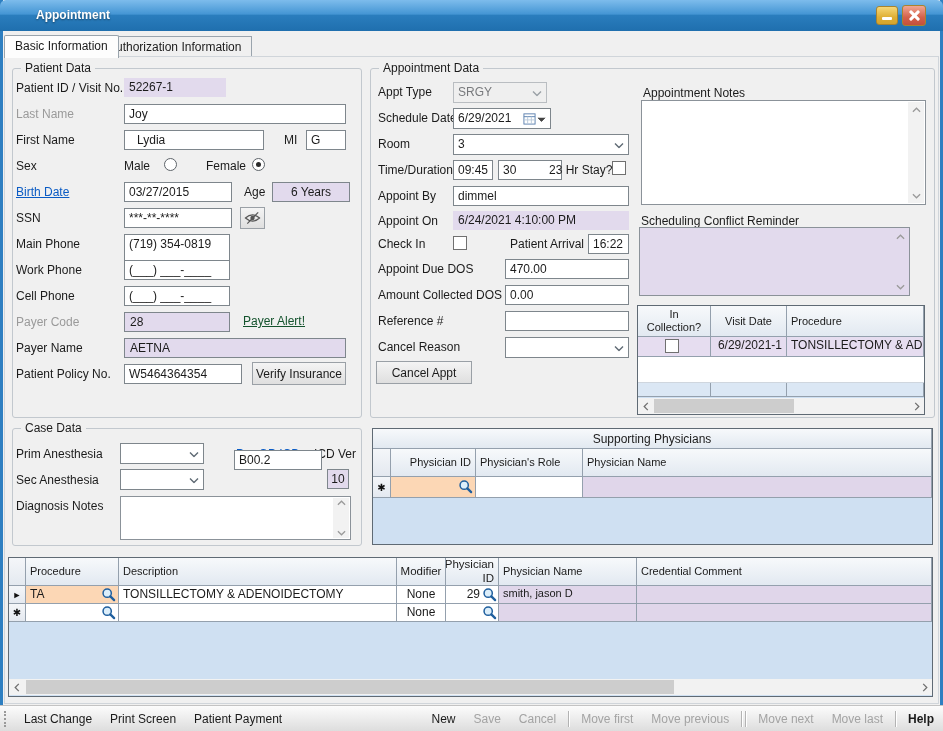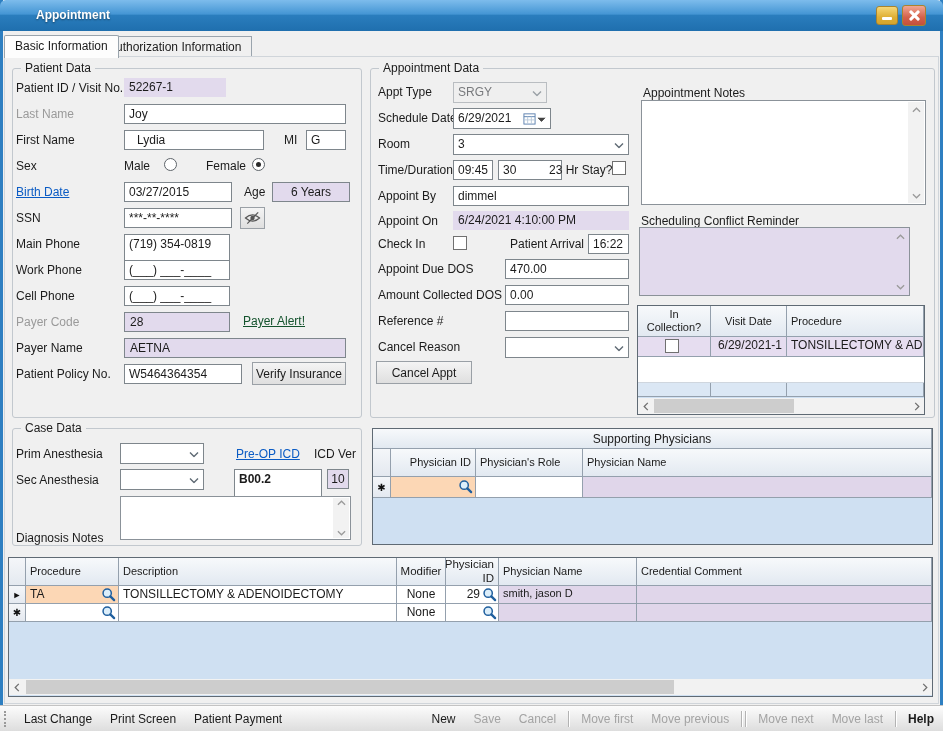--- a/index.html
+++ b/index.html
@@ -304,24 +304,24 @@
   </div>
   <div class="lbl link" style="left:236px;top:447px;">Pre-OP ICD</div>
   <div class="lbl" style="left:314px;top:447px;">ICD Ver</div>
 
   <div class="lbl" style="left:16px;top:473px;">Sec Anesthesia</div>
   <div class="combo" style="left:120px;top:469px;width:84px;height:21px;">
     <svg class="chev" width="10" height="6" viewBox="0 0 10 6">
         <path d="M1 1 L5 5 L9 1" fill="none" stroke="#5f6a74" stroke-width="1.4"></path>
       </svg>
   </div>
-  <div class="tb" style="left:234px;top:469px;width:88px;height:36px;font-weight:bold;">B00.2</div>
+  <div class="tb" style="left:234px;top:450px;width:88px;height:20px;">B00.2</div>
   <div class="ro-box" style="left:327px;top:469px;width:22px;height:20px;text-align:center;padding:2px 0;">10</div>
 
-  <div class="lbl" style="left:16px;top:499px;margin-top:32px;">Diagnosis Notes</div>
+  <div class="lbl" style="left:16px;top:499px;">Diagnosis Notes</div>
   <div class="ta" style="left:120px;top:496px;width:231px;height:44px;">
     <span></span>
     <div class="vsb">
       <div class="sb-arrow" style="height:10px;">
           <svg width="9" height="6" viewBox="0 0 10 6">
             <path d="M1 5 L5 1 L9 5" fill="none" stroke="#9a9a9a" stroke-width="1.4"></path>
           </svg>
         </div>
       <div class="sb-arrow" style="height:10px;">
           <svg width="9" height="6" viewBox="0 0 10 6">

